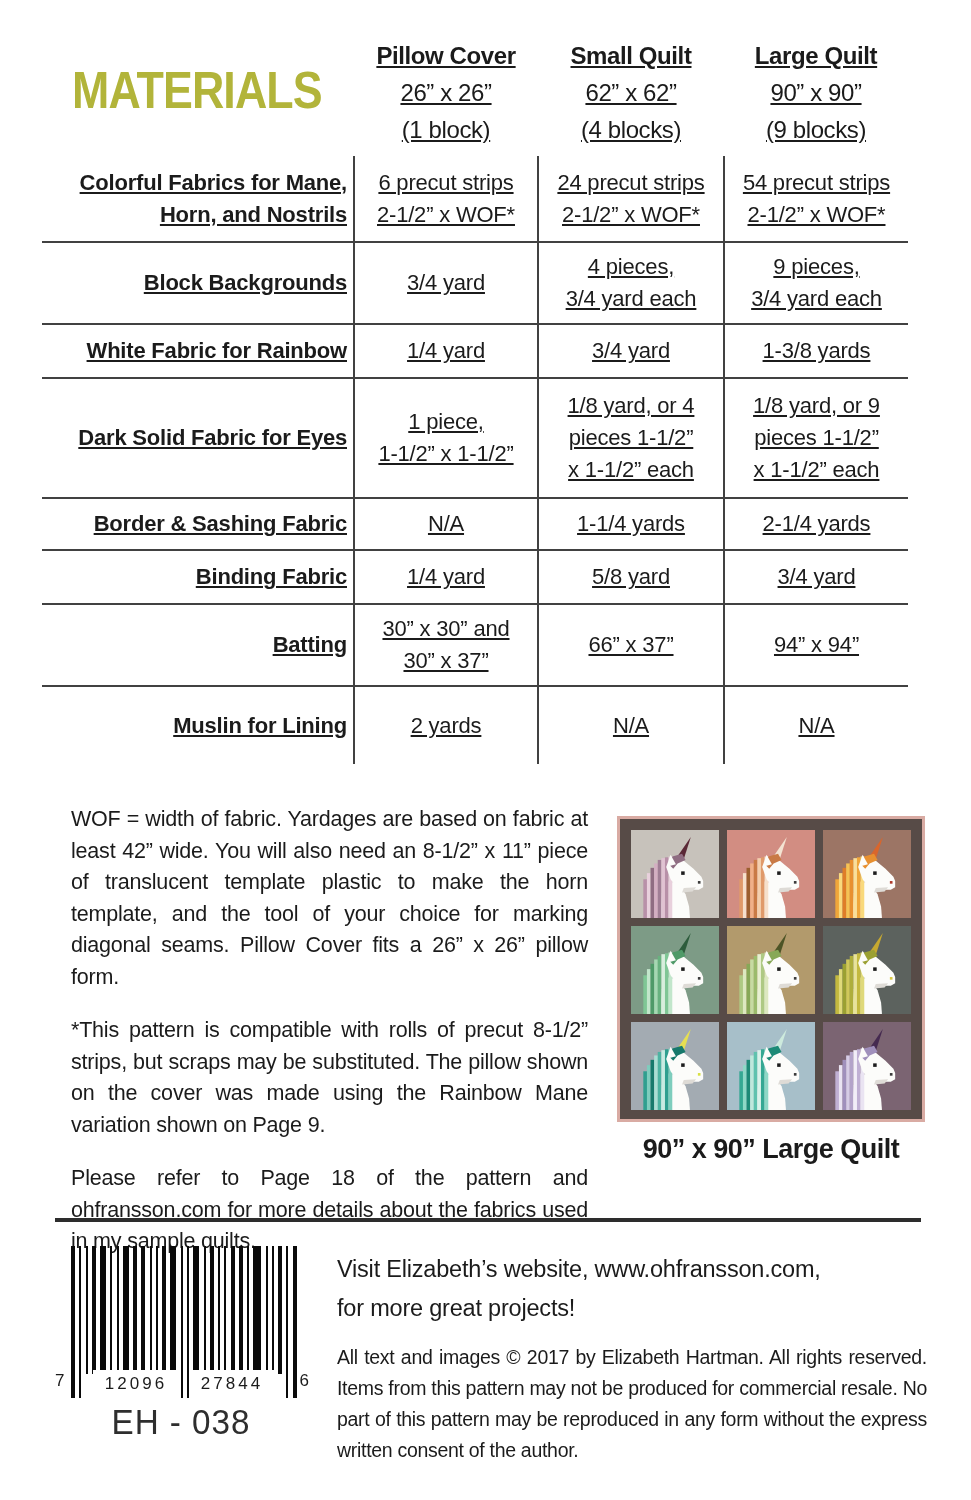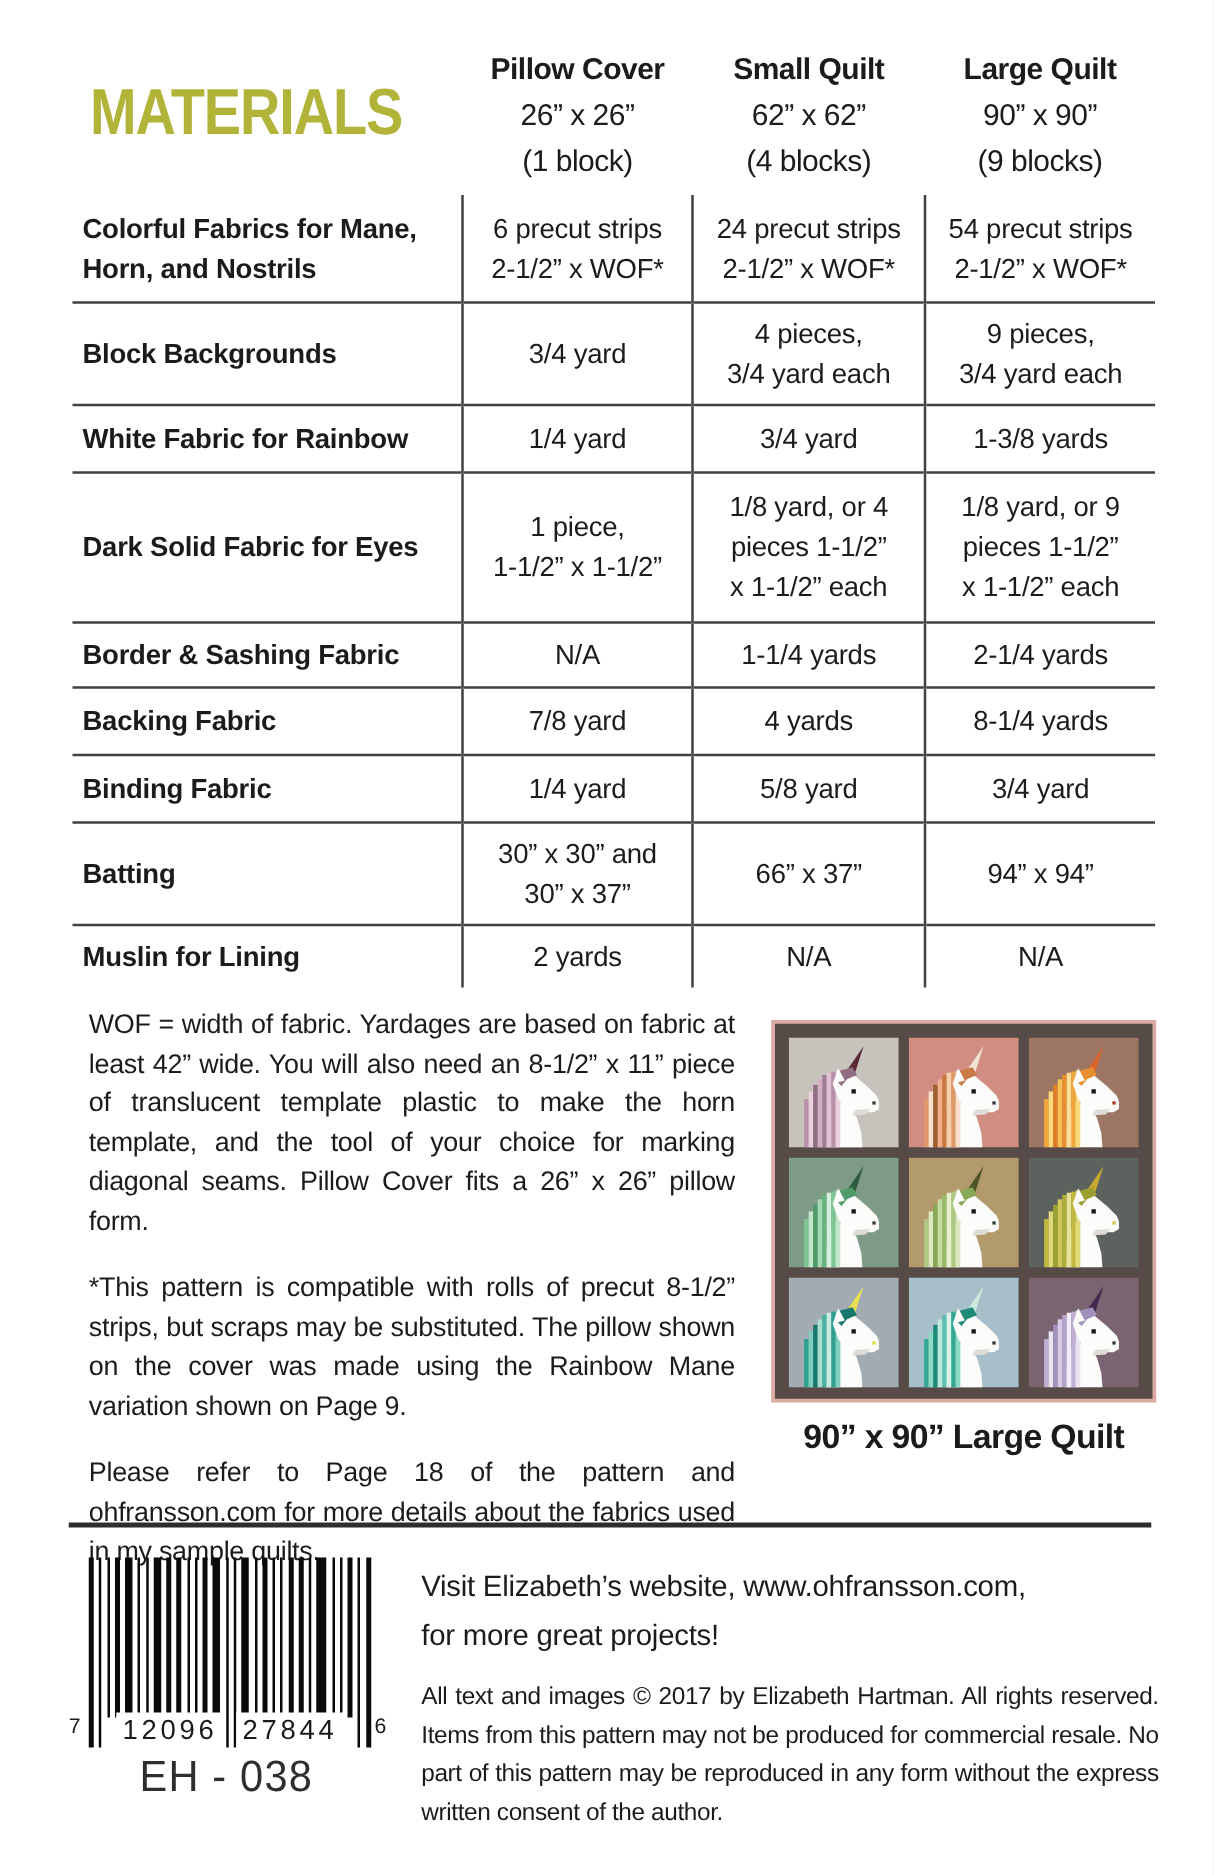--- a/index.html
+++ b/index.html
@@ -4,31 +4,31 @@
 <style>
   html,body{margin:0;padding:0;background:#e8e8e8;}
   .page{position:relative;width:971px;height:1500px;margin:0 auto;background:#ffffff;
         font-family:"Liberation Sans",sans-serif;color:#1b1b1b;overflow:hidden;}
 
   
   .title{position:absolute;left:72px;top:66px;margin:0;font-size:52px;line-height:48px;
          font-weight:bold;letter-spacing:-1px;transform:scaleX(0.86);transform-origin:left center;}
 
   
-  .materials-table{position:absolute;left:58px;top:34px;width:866px;border-collapse:collapse;
-                   table-layout:fixed;}
+  .materials-table{position:absolute;left:42px;top:34px;width:866px;border-collapse:collapse;
+                   table-layout:fixed;text-decoration:underline;}
   .materials-table col.c1{width:312px}
   .materials-table col.c2{width:184px}
   .materials-table col.c3{width:186px}
   .materials-table col.c4{width:184px}
   .materials-table th{vertical-align:top;padding:4px 2px 8px 2px;font-weight:normal;}
   .ch-name{font-weight:bold;font-size:24px;line-height:36px;letter-spacing:-0.4px;}
   .ch-size,.ch-blocks{font-size:24px;line-height:37px;letter-spacing:-0.4px;}
   .materials-table td{vertical-align:middle;font-size:22px;line-height:32px;letter-spacing:-0.2px;}
-  .materials-table td.rlabel{font-weight:bold;text-align:left;padding:8px 6px 8px 8px;}
+  .materials-table td.rlabel{font-weight:bold;text-align:right;padding:8px 6px 8px 8px;}
   .materials-table td.rval{text-align:center;white-space:pre-line;padding:8px 4px;}
   .materials-table tbody td + td{border-left:2px solid #414141;}
   .materials-table tbody tr + tr td{border-top:2px solid #414141;}
   .materials-table tbody tr:nth-child(1){height:86px}
   .materials-table tbody tr:nth-child(2){height:78px}
   .materials-table tbody tr:nth-child(3){height:54px}
   .materials-table tbody tr:nth-child(4){height:120px}
   .materials-table tbody tr:nth-child(5){height:52px}
   .materials-table tbody tr:nth-child(6){height:54px}
   .materials-table tbody tr:nth-child(7){height:54px}
@@ -57,21 +57,21 @@
   
   .barcode-block{position:absolute;left:55px;top:1246px;width:252px;}
   .bars{position:relative;margin-left:16px;width:226px;height:152px;display:flex;
         justify-content:space-between;align-items:flex-start;}
   .bar{background:#0a0a0a;height:128px;flex:0 0 auto;}
   .bar.tall{height:152px;}
   .bc-digit{position:absolute;top:122px;font-size:17px;line-height:26px;}
   .bc-left{left:-16px;}
   .bc-right{right:-12px;}
   .bc-group{position:absolute;top:124px;height:28px;background:#ffffff;text-align:center;
-            font-size:22px;line-height:28px;letter-spacing:3px;}
+            font-size:17px;line-height:28px;letter-spacing:3px;}
   .bc-g1{left:22px;width:86px;}
   .bc-g2{left:118px;width:86px;}
   .pattern-code{margin-top:4px;text-align:center;font-size:35px;letter-spacing:1px;color:#2e2e2e;
                 transform:scaleX(0.95);transform-origin:center;}
 
   .footer-text{position:absolute;left:337px;top:1250px;width:590px;}
   .visit{margin:0;font-size:23.5px;line-height:39px;white-space:pre-line;letter-spacing:-0.2px;}
   .copyright{margin:14px 0 0 0;font-size:19.5px;line-height:31px;text-align:justify;
              letter-spacing:-0.3px;}
 </style>
@@ -144,26 +144,20 @@
 pieces 1-1/2”
 x 1-1/2” each</td>
         </tr>
         <tr>
           <td class="rlabel">Border &amp; Sashing Fabric</td>
           <td class="rval">N/A</td>
           <td class="rval">1-1/4 yards</td>
           <td class="rval">2-1/4 yards</td>
         </tr>
         <tr>
-          <td class="rlabel">Backing Fabric</td>
-          <td class="rval">7/8 yard</td>
-          <td class="rval">4 yards</td>
-          <td class="rval">8-1/4 yards</td>
-        </tr>
-        <tr>
           <td class="rlabel">Binding Fabric</td>
           <td class="rval">1/4 yard</td>
           <td class="rval">5/8 yard</td>
           <td class="rval">3/4 yard</td>
         </tr>
         <tr>
           <td class="rlabel">Batting</td>
           <td class="rval">30” x 30” and
 30” x 37”</td>
           <td class="rval">66” x 37”</td>

